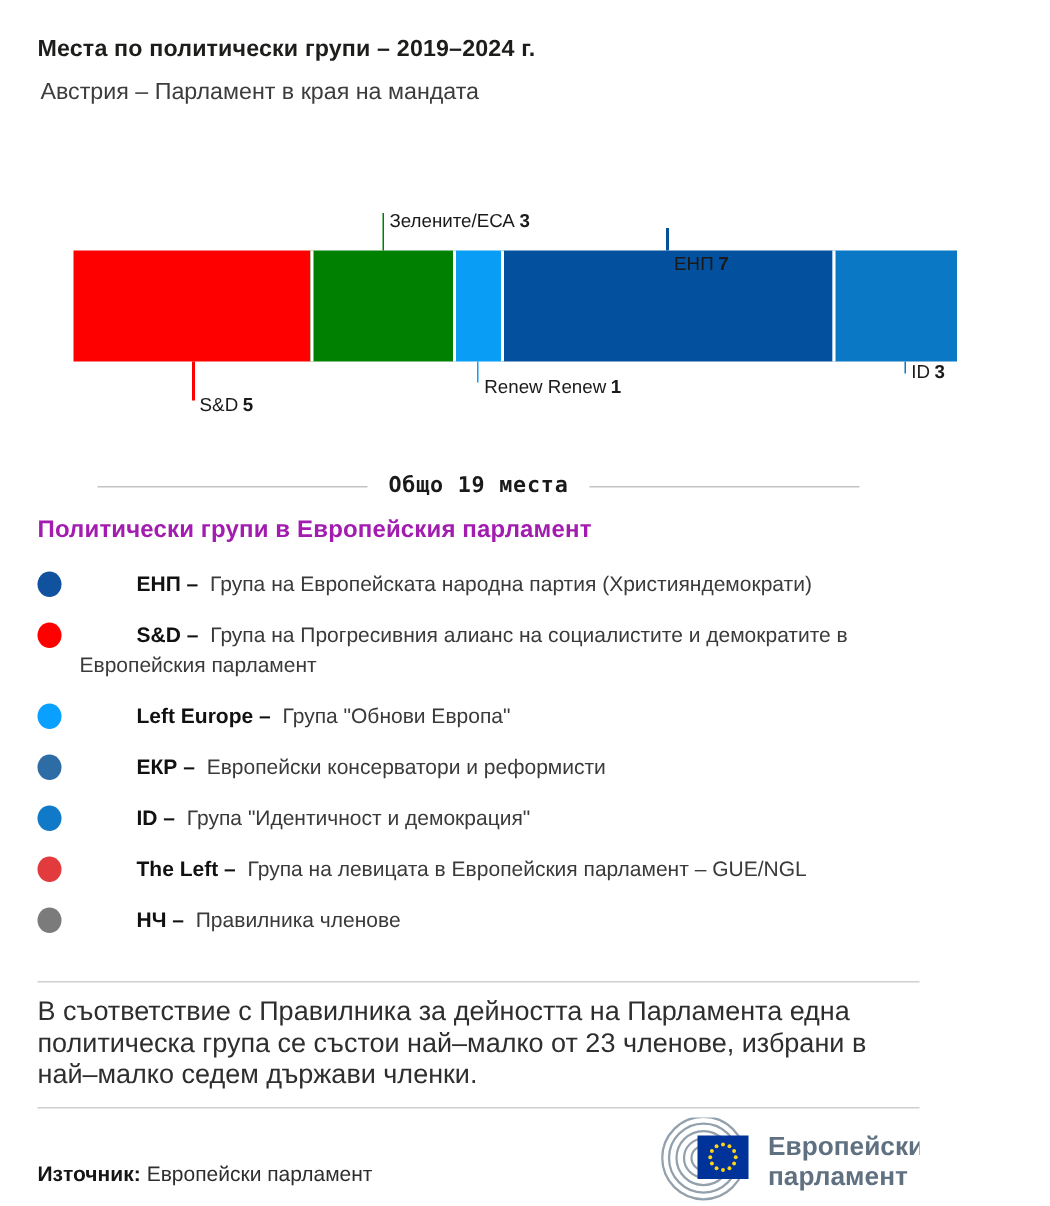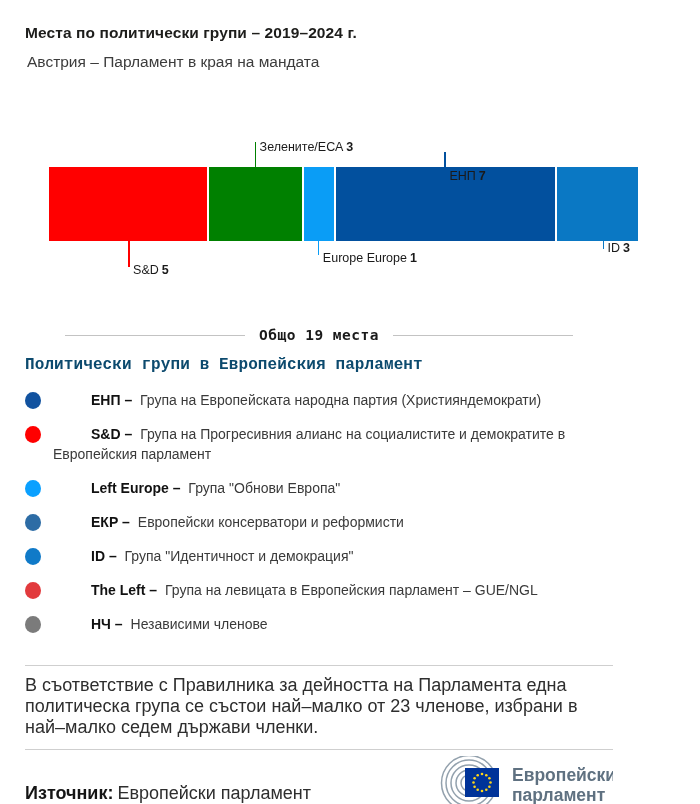--- a/index.html
+++ b/index.html
@@ -14,39 +14,39 @@
   .chart { position:relative; margin:66px 0 0 49px; width:601px; height:152px; }
   .seat-bar { position:absolute; left:0; top:30px; width:100%; height:74px; display:flex; }
   .seg { height:100%; }
   .seg + .seg { border-left:2px solid #ffffff; }
   .tick { position:absolute; width:1.5px; }
   .bar-label { position:absolute; font-size:12.5px; line-height:14px; color:#1a1a1a; white-space:nowrap; }
   .bar-label .bl-name { margin-right:3px; }
   .bar-label b { font-weight:700; }
 
   
-  .total-row { display:flex; align-items:center; margin:38px 65px 0 65px; }
+  .total-row { display:flex; align-items:center; margin:27px 65px 0 65px; }
   .total-row .rule { flex:1; height:1px; background:#c3c3c3; }
   .total-label { font-family:"DejaVu Sans Mono", monospace; font-weight:700; font-size:14.5px; color:#1a1a1a; padding:0 14px; letter-spacing:.5px; white-space:nowrap; }
 
-  .legend-heading { font-size:16px; font-weight:700; color:#0c4a6e; margin:13px 0 0 25px; letter-spacing:.1px;font-family:Liberation Mono, monospace; }
+  .legend-heading { font-size:16px; font-weight:700; color:#a21caf; margin:13px 0 0 25px; letter-spacing:.1px; }
 
   .legend { margin:16px 0 0 25px; display:flex; flex-direction:column; gap:14px; }
   .legend-item { display:flex; align-items:flex-start; }
   .dot { width:16px; height:17px; border-radius:50%; flex:0 0 16px; margin-top:2px; }
   .legend-text { margin-left:12px; font-size:14px; line-height:20px; color:#3a3a3a; max-width:598px; }
   .legend-text b { color:#111; font-weight:700; margin-right:4px;padding-left:38px; }
 
   
   .footer { margin:0 25px; }
   .rule-full { height:1px; background:#cfcfcf; margin-top:31px; }
   .note { font-size:18px; line-height:21px; color:#2e2e2e; margin-top:9px; max-width:650px; }
   .rule-full2 { height:1px; background:#cfcfcf; margin-top:11px; }
   .bottom-row { display:flex; justify-content:space-between; align-items:center; margin-top:6px; }
-  .source { font-size:18px; color:#2e2e2e; margin-top:18px; }
+  .source { font-size:14px; color:#2e2e2e; margin-top:18px; }
   .source b { font-weight:700; color:#151515; margin-right:4px; }
   .logo { display:block; }
 </style>
 </head>
 <body>
 
 <div class="page">
 
   <h1 class="title">Места по политически групи – 2019–2024 г.</h1>
   <div class="subtitle">Австрия – Парламент в края на мандата</div>
@@ -57,21 +57,21 @@
         <div class="seg" style="flex-basis: 15.7895%; background: rgb(0, 128, 0);"></div>
         <div class="seg" style="flex-basis: 5.26316%; background: rgb(10, 157, 246);"></div>
         <div class="seg" style="flex-basis: 36.8421%; background: rgb(2, 80, 158);"></div>
         <div class="seg" style="flex-basis: 15.7895%; background: rgb(10, 120, 196);"></div>
       </div>
   <div class="tick" style="left: 79.0789px; top: 104px; height: 26px; background: rgb(255, 0, 0);"></div>
       <div class="bar-label" style="left: 84.0789px; top: 126px;"><span class="bl-name">S&amp;D</span><b>5</b></div>
       <div class="tick" style="left: 205.605px; top: 5px; height: 25px; background: rgb(0, 128, 0);"></div>
       <div class="bar-label" style="left: 210.605px; top: 3px;"><span class="bl-name">Зелените/ЕСА</span><b>3</b></div>
       <div class="tick" style="left: 268.868px; top: 104px; height: 14px; background: rgb(10, 157, 246);"></div>
-      <div class="bar-label" style="left: 273.868px; top: 114px;"><span class="bl-name">Europe Europe</span><b>1</b></div>
+      <div class="bar-label" style="left: 273.868px; top: 114px;"><span class="bl-name">Renew Renew</span><b>1</b></div>
       <div class="tick" style="left: 395.395px; top: 15px; height: 15px; background: rgb(2, 80, 158);"></div>
       <div class="bar-label" style="left: 400.395px; top: 13px; margin-top: 19px;"><span class="bl-name">ЕНП</span><b>7</b></div>
       <div class="tick" style="left: 553.553px; top: 104px; height: 8px; background: rgb(10, 120, 196);"></div>
       <div class="bar-label" style="left: 558.553px; top: 104px;"><span class="bl-name">ID</span><b>3</b></div>
     </div>
 
   <div class="total-row">
     <div class="rule"></div>
     <div class="total-label">Общо 19 места</div>
     <div class="rule"></div>
@@ -106,21 +106,21 @@
     <span class="legend-text"><b>ID – </b><span>Група "Идентичност и демокрация"</span></span>
   </div>
 
   <div class="legend-item">
     <span class="dot" style="background: rgb(226, 58, 61);"></span>
     <span class="legend-text"><b>The Left – </b><span>Група на левицата в Европейския парламент – GUE/NGL</span></span>
   </div>
 
   <div class="legend-item">
     <span class="dot" style="background: rgb(123, 123, 123);"></span>
-    <span class="legend-text"><b>НЧ – </b><span>Независими членове</span></span>
+    <span class="legend-text"><b>НЧ – </b><span>Правилника членове</span></span>
   </div>
 </div>
 
   <div class="footer">
     <div class="rule-full"></div>
     <div class="note">В съответствие с Правилника за дейността на Парламента една политическа група се състои най–малко от 23 членове, избрани в най–малко седем държави членки.</div>
     <div class="rule-full2"></div>
     <div class="bottom-row">
       <div class="source">
         <b>Източник:</b><span>Европейски парламент</span>

